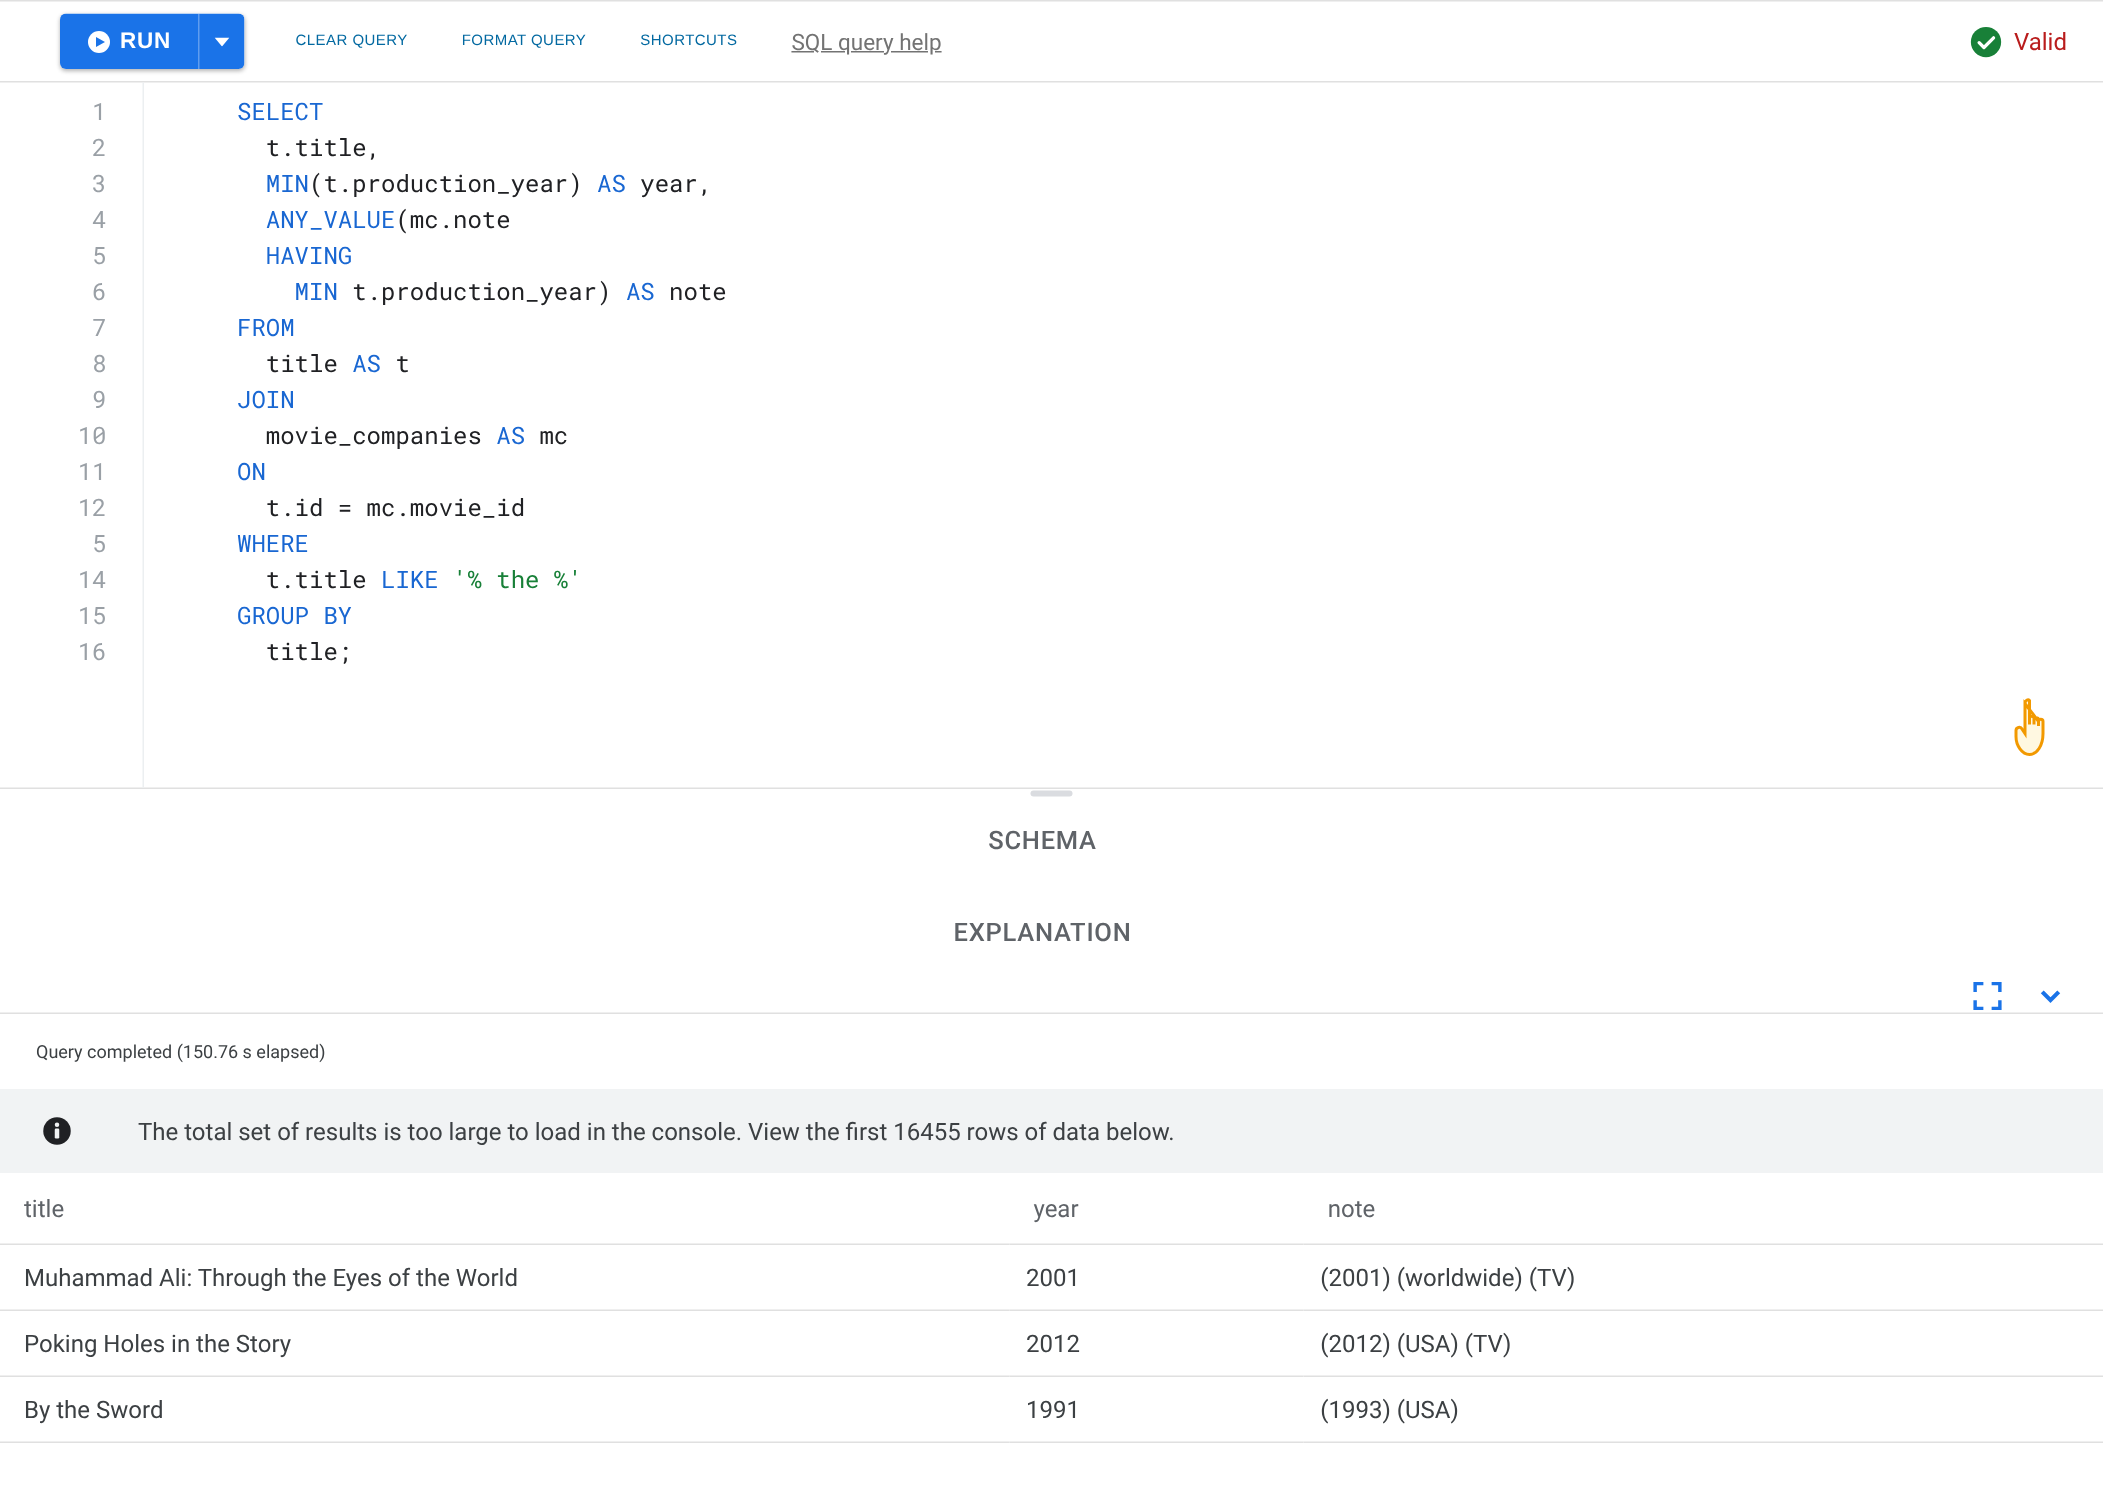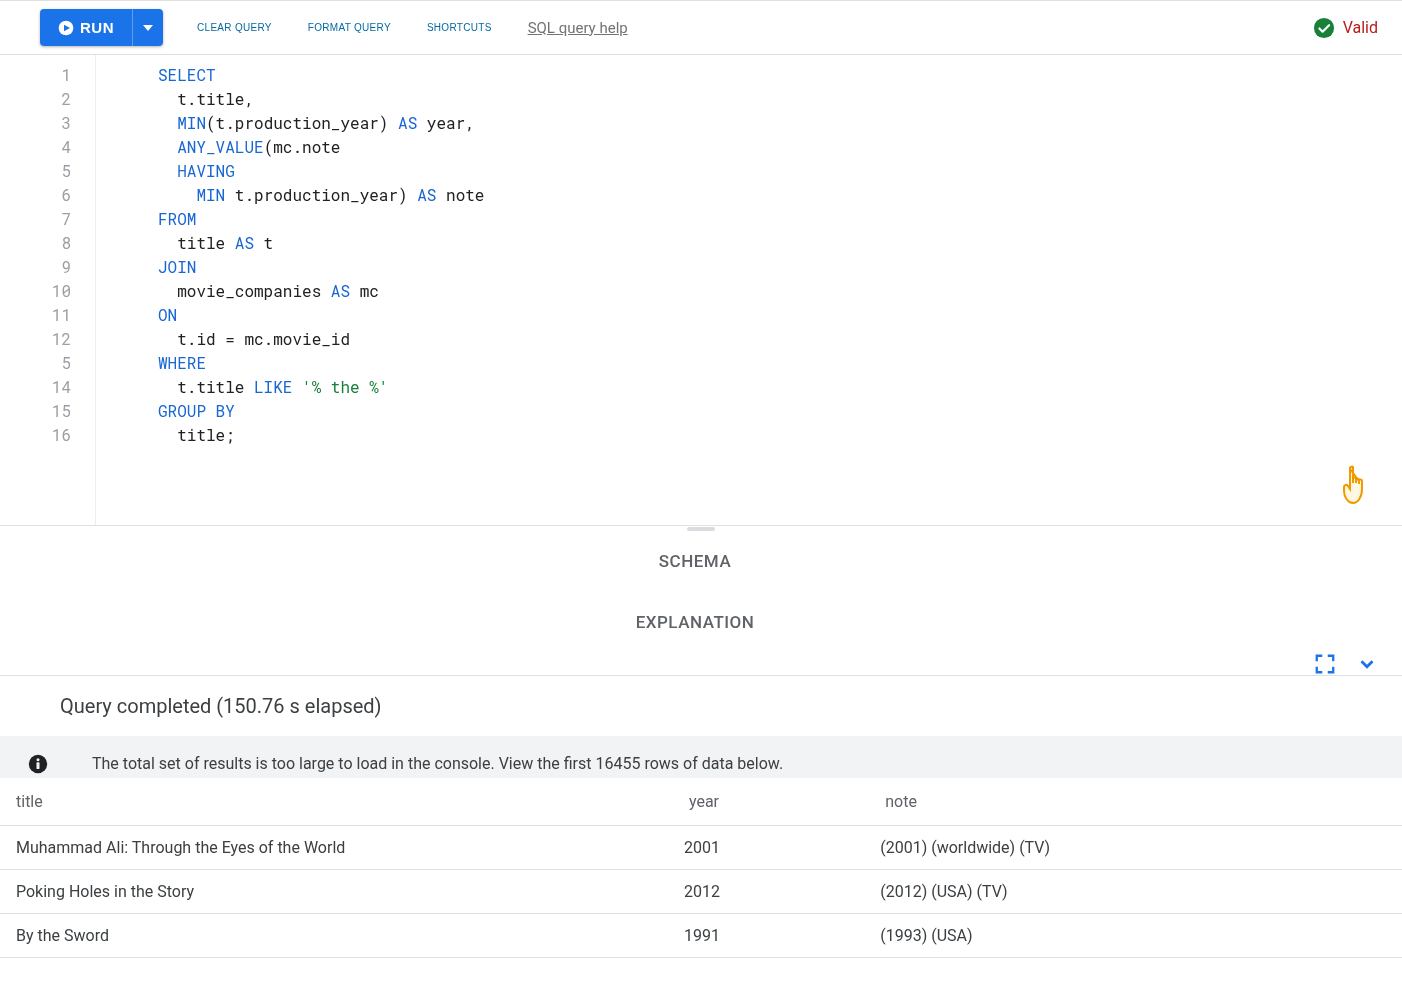--- a/index.html
+++ b/index.html
@@ -23,22 +23,22 @@
 .str { color: #188038; }
 
 .drag-handle { height: 6px; display: flex; justify-content: center; align-items: center; border-top: 1px solid #e0e0e0; }
 .drag-handle span { width: 28px; height: 4px; background: #dadce0; border-radius: 2px; }
 
 .tabs-row { display: flex; align-items: center; padding: 0 24px 0 56px; border-bottom: 1px solid #e0e0e0; flex-direction: column; }
 .tab { padding: 20px 16px 18px; font-size: 17px; font-weight: 500; color: #5f6368; letter-spacing: 0.5px; cursor: pointer; margin-right: 44px; border-bottom: 3px solid transparent; }
 .tab.active { color: #1a73e8; border-bottom-color: #1a73e8; }
 .tabs-row .icons { margin-left: auto; display: flex; gap: 20px; align-items: center; }
 
-.status-line { padding: 18px 24px; font-size: 20px; color: #3c4043; margin-left: 36px; }
-.info-bar { background: #f1f3f4; padding: 18px 24px 4px 28px; display: flex; align-items: flex-start; gap: 44px; font-size: 16px; color: #3c4043; }
+.status-line { padding: 18px 24px; font-size: 12px; color: #3c4043; }
+.info-bar { background: #f1f3f4; padding: 18px 24px 18px 28px; display: flex; align-items: center; gap: 44px; font-size: 16px; color: #3c4043; }
 
 table.results { width: 100%; border-collapse: collapse; font-size: 16px; }
 table.results th { text-align: left; font-weight: 400; color: #5f6368; padding: 14px 16px; border-bottom: 1px solid #e0e0e0; }
 table.results td { padding: 12px 11px; border-bottom: 1px solid #e0e0e0; color: #3c4043; }
 table.results th:first-child, table.results td:first-child { padding-left: 16px; }
 
 .cursor-hand { position: absolute; right: 28px; bottom: 16px; }
 
 svg { display: block; }
 </style>

